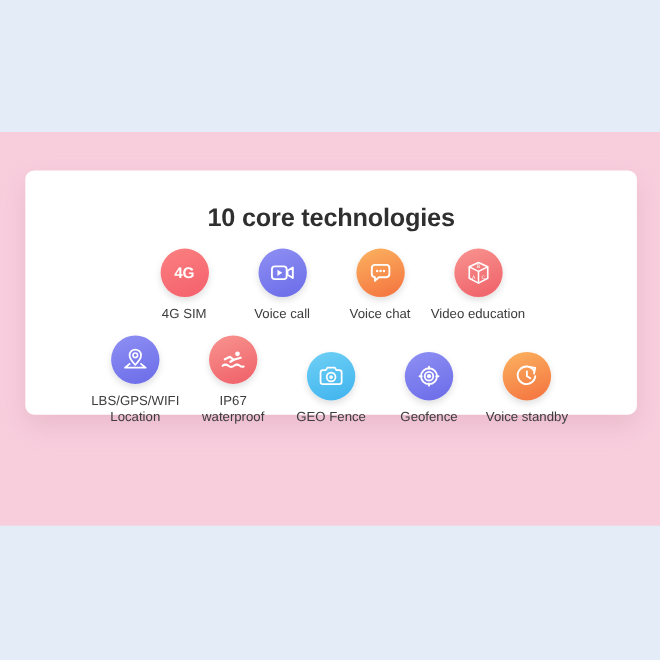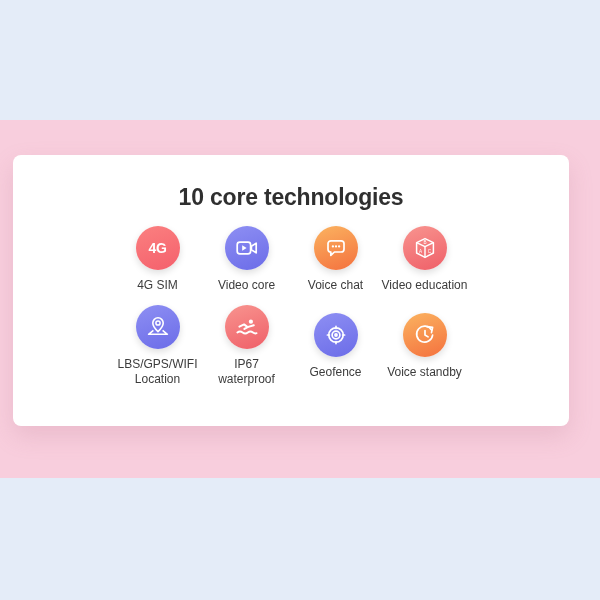--- a/index.html
+++ b/index.html
@@ -35,24 +35,24 @@
   }
   .band-bottom {
     position: absolute;
     left: 0; top: 478px;
     width: 600px;
     height: 122px;
     background: #e4ecf8;
   }
   .card {
     position: absolute;
-    left: 13px;
+    left: 23px;
     top: 155px;
     width: 556px;
-    height: 271px;
+    height: 222px;
     background: #ffffff;
     border-radius: 8px;
     box-shadow: 0 10px 24px rgba(180, 110, 135, 0.20);
     box-sizing: border-box;
   }
   .card-title {
     text-align: center;
     font-size: 23px;
     font-weight: bold;
     color: #2f2f2f;
@@ -62,21 +62,21 @@
     line-height: 1.1;
   }
   .grid {
     display: flex;
     flex-direction: column;
     padding-top: 16px;
   }
   .row {
     display: flex;
     justify-content: center;
-    align-items: center;
+    align-items: flex-end;
   }
   .row + .row {
     margin-top: 12px;
   }
   .item {
     width: 89px;
     display: flex;
     flex-direction: column;
     align-items: center;
   }
@@ -139,21 +139,21 @@
         </div>
 
         <div class="item">
           <div class="icon-circle g-purple">
             <svg width="26" height="26" viewBox="0 0 26 26" fill="none">
               <rect x="3.2" y="7.2" width="13.4" height="11.6" rx="2.6" stroke="#fff" stroke-width="1.7"></rect>
               <path d="M17.4 11.2 L22.2 8.2 V17.8 L17.4 14.8 Z" stroke="#fff" stroke-width="1.7" stroke-linejoin="round" fill="none"></path>
               <path d="M8.2 10.2 L12.6 13 L8.2 15.8 Z" fill="#fff"></path>
             </svg>
           </div>
-          <div class="item-label">Video core</div>
+          <div class="item-label">Voice call</div>
         </div>
 
 
         <div class="item">
           <div class="icon-circle g-orange">
             <svg width="26" height="26" viewBox="0 0 26 26" fill="none">
               <path d="M5 8.6 C5 7 6.3 5.8 7.9 5.8 H18.1 C19.7 5.8 21 7 21 8.6 V14.2 C21 15.8 19.7 17 18.1 17 H11.4 L7.8 20.4 V17 H7.9 C6.3 17 5 15.8 5 14.2 Z" stroke="#fff" stroke-width="1.7" stroke-linejoin="round" fill="none"></path>
               <circle cx="9.9" cy="11.4" r="1.15" fill="#fff"></circle>
               <circle cx="13" cy="11.4" r="1.15" fill="#fff"></circle>
               <circle cx="16.1" cy="11.4" r="1.15" fill="#fff"></circle>
@@ -198,20 +198,30 @@
               <circle cx="16.9" cy="7.7" r="2.1" fill="#fff"></circle>
               <path d="M5.4 12.6 L10.1 10.4 L13.6 13.1 L10.4 14.9" stroke="#fff" stroke-width="2" stroke-linecap="round" stroke-linejoin="round" fill="none"></path>
               <path d="M13.4 13.1 L19.8 11.2" stroke="#fff" stroke-width="2" stroke-linecap="round" fill="none"></path>
               <path d="M3.4 18.5 C5.2 17.1 6.8 17.1 8.6 18.5 C10.4 19.9 12 19.9 13.8 18.5 C15.6 17.1 17.2 17.1 19 18.5 C20.2 19.4 21.3 19.7 22.5 19.2" stroke="#fff" stroke-width="1.9" stroke-linecap="round" stroke-linejoin="round" fill="none"></path>
             </svg>
           </div>
           <div class="item-label">IP67
 waterproof</div>
         </div>
 
+        <div class="item">
+          <div class="icon-circle g-blue">
+            <svg width="26" height="26" viewBox="0 0 26 26" fill="none">
+              <path d="M3.4 9.6 C3.4 8.4 4.4 7.4 5.6 7.4 H8.3 L9.6 5.2 H16.4 L17.7 7.4 H20.4 C21.6 7.4 22.6 8.4 22.6 9.6 V18 C22.6 19.2 21.6 20.2 20.4 20.2 H5.6 C4.4 20.2 3.4 19.2 3.4 18 Z" stroke="#fff" stroke-width="1.6" stroke-linejoin="round" fill="none"></path>
+              <circle cx="13" cy="13.8" r="4" stroke="#fff" stroke-width="1.6" fill="none"></circle>
+              <circle cx="13" cy="13.8" r="1.7" fill="#fff"></circle>
+            </svg>
+          </div>
+          <div class="item-label">GEO Fence</div>
+        </div>
 
         <div class="item">
           <div class="icon-circle g-purple">
             <svg width="26" height="26" viewBox="0 0 26 26" fill="none">
               <circle cx="13" cy="13" r="7.2" stroke="#fff" stroke-width="1.7" fill="none"></circle>
               <circle cx="13" cy="13" r="3.9" stroke="#fff" stroke-width="1.7" fill="none"></circle>
               <circle cx="13" cy="13" r="1.9" fill="#fff"></circle>
               <path d="M13 4.4 V6.4 M13 19.6 V21.6 M4.4 13 H6.4 M19.6 13 H21.6" stroke="#fff" stroke-width="1.7" stroke-linecap="round"></path>
             </svg>
           </div>

